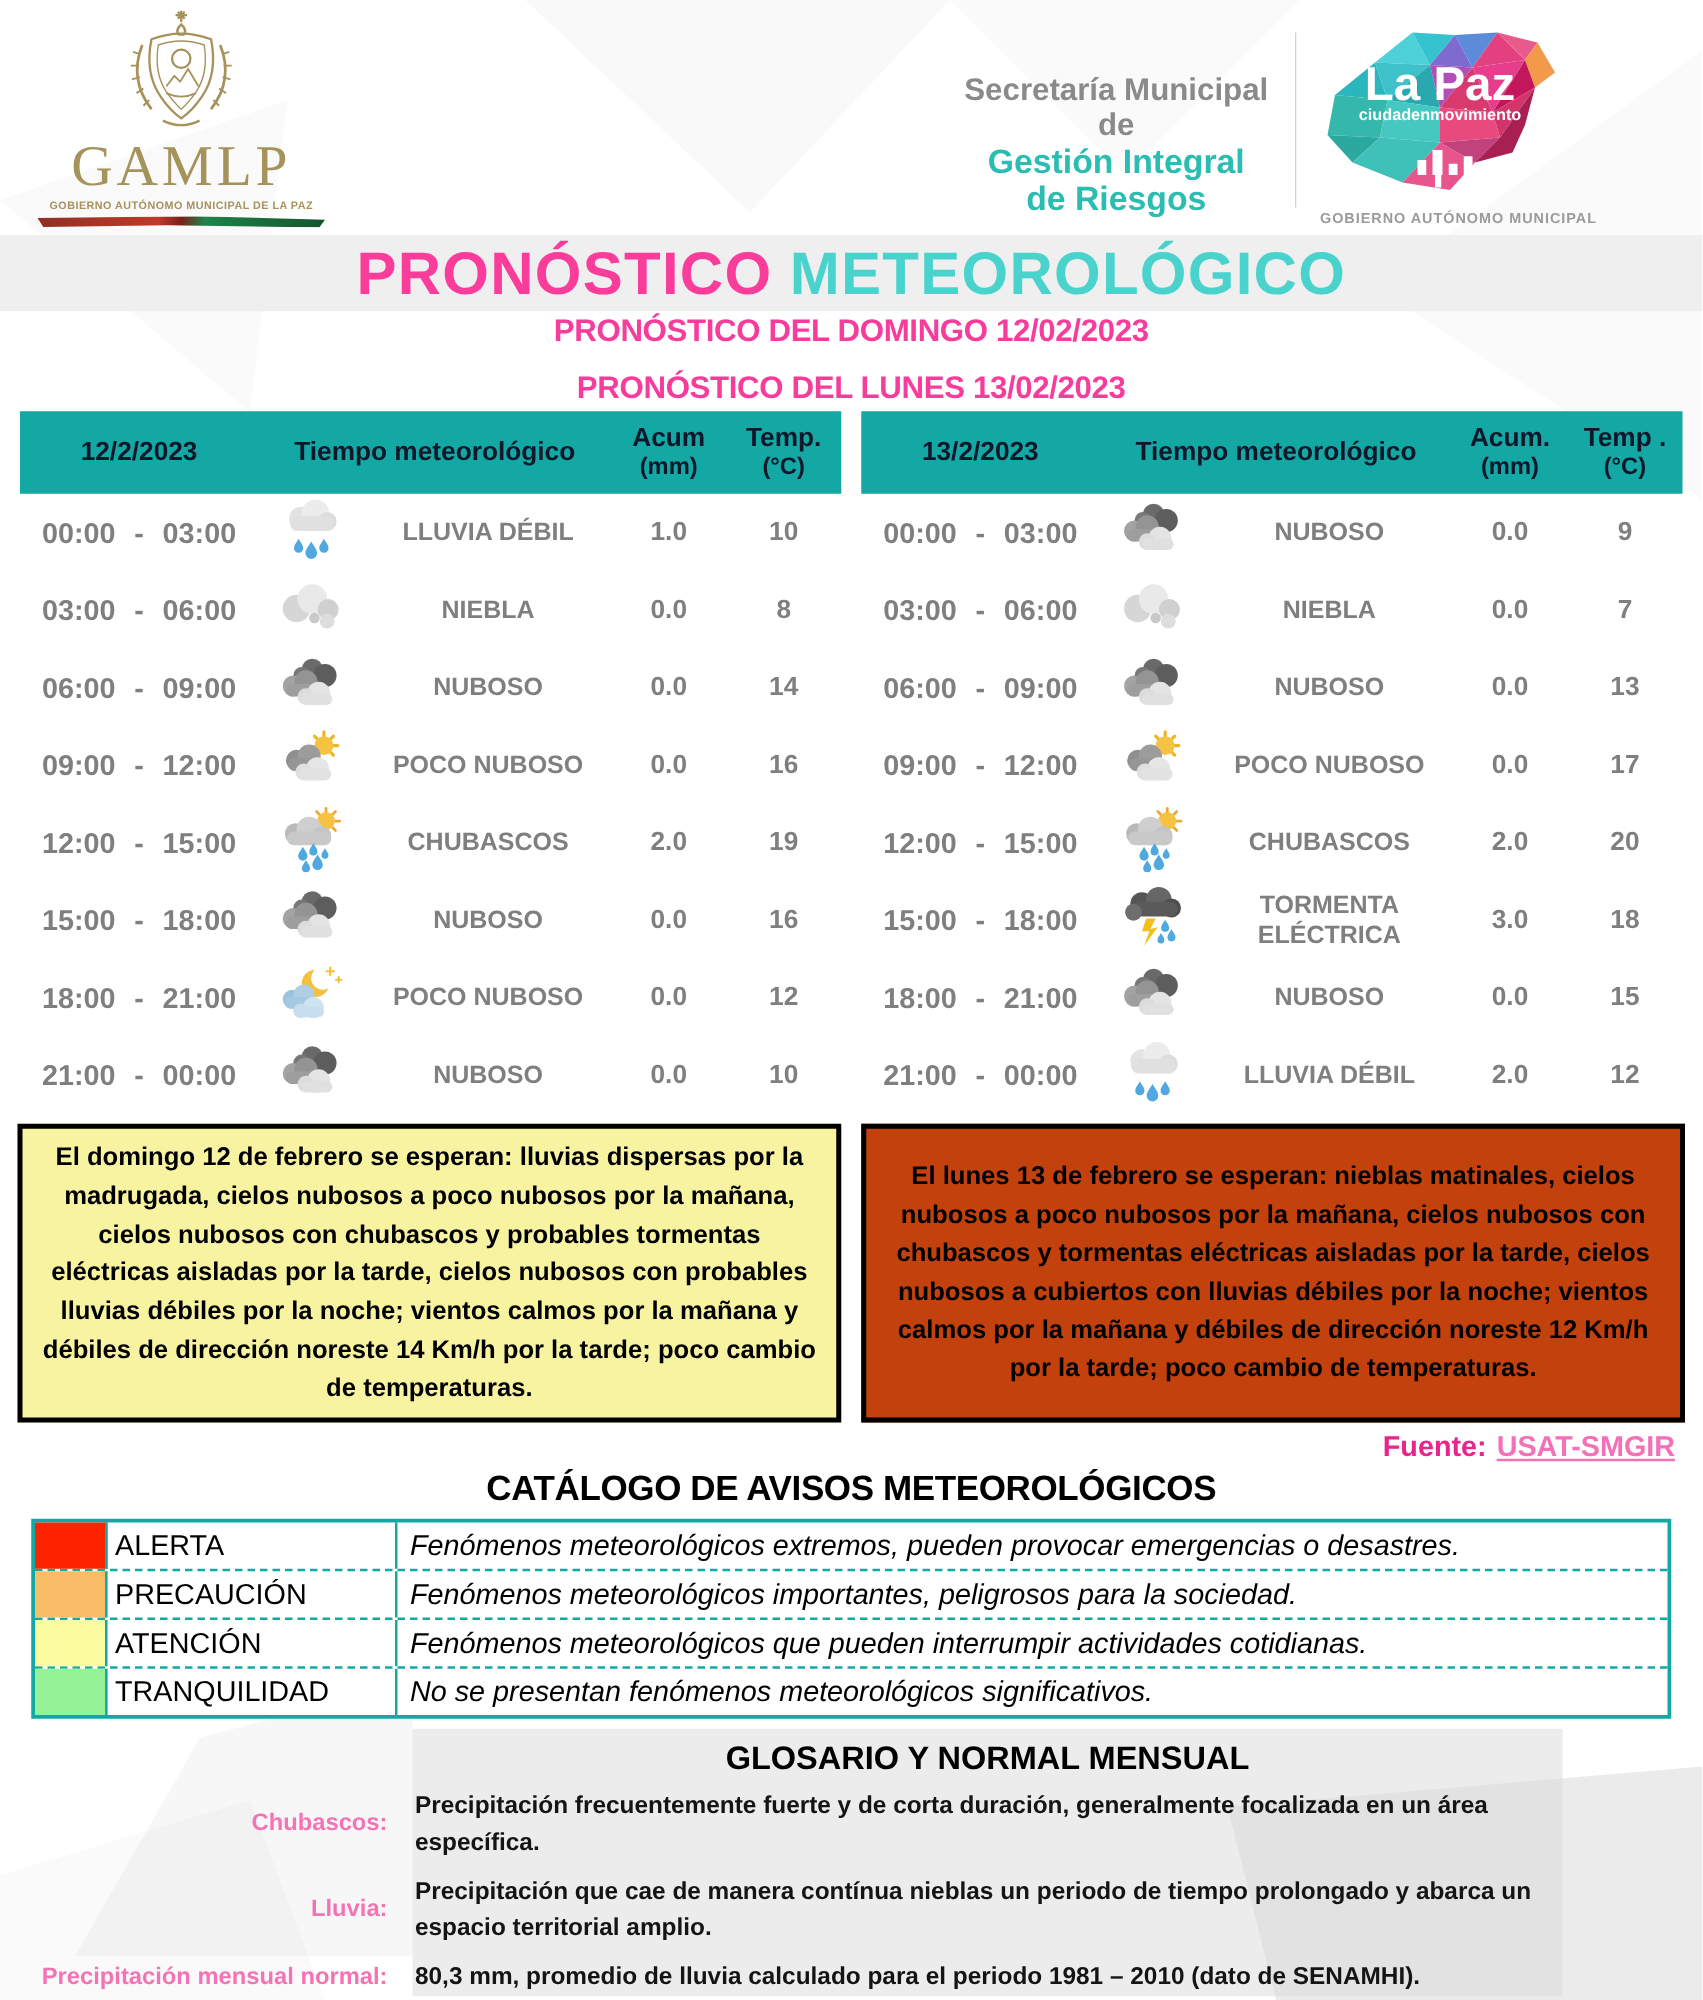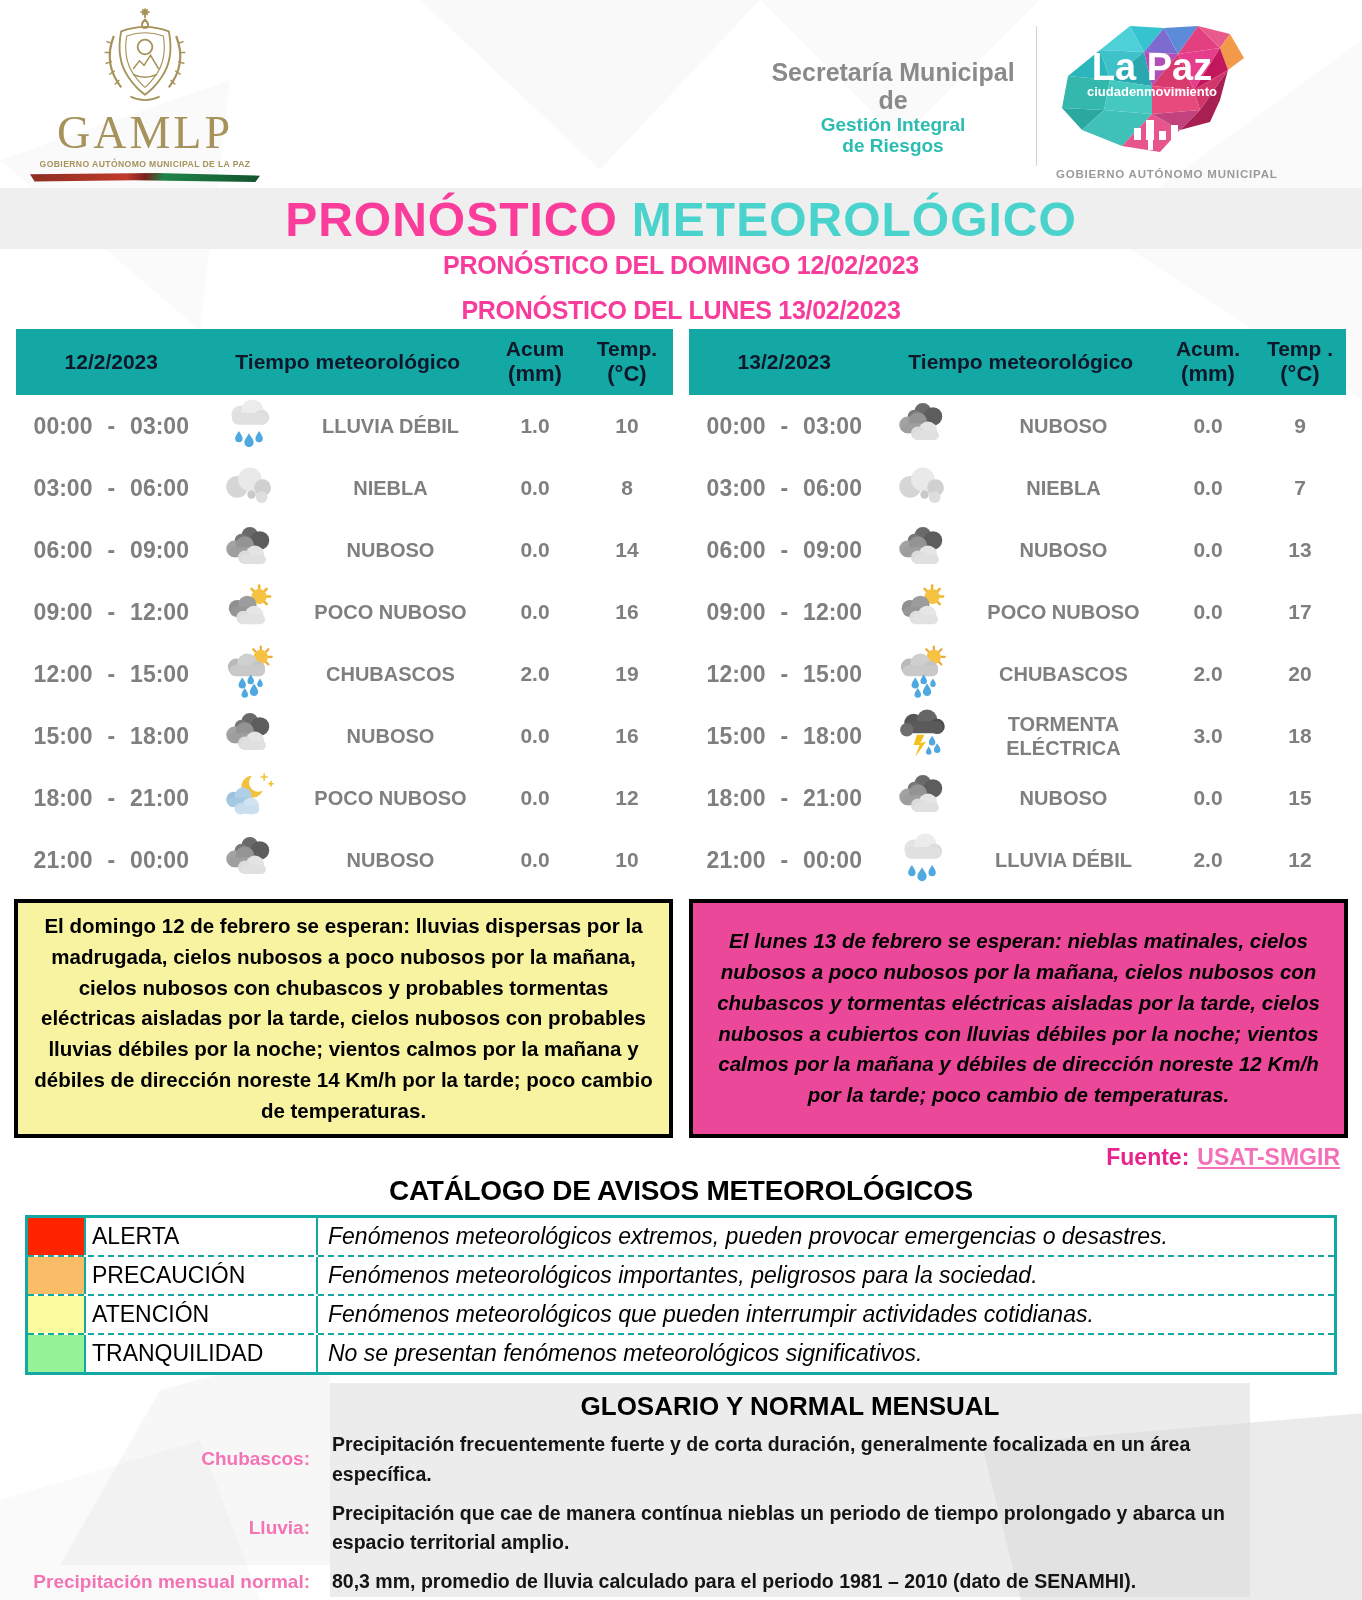--- a/index.html
+++ b/index.html
@@ -12,56 +12,56 @@
   header{position:relative;height:188px;}
   .gamlp{position:absolute;left:30px;top:6px;width:230px;text-align:center;color:#A6925B;}
   .gamlp-crest{display:block;margin:0 auto;}
   .gamlp-word{font-family:"Liberation Serif",serif;font-size:46px;line-height:1;letter-spacing:3px;color:#A6925B;}
   .gamlp-caption{font-size:8.6px;letter-spacing:.4px;margin-top:3px;color:#A6925B;font-weight:700;}
   .gamlp-ribbon{height:9px;margin-top:4px;
      background:linear-gradient(100deg,#8e2f24 0%,#c0392b 42%,#7a1f1a 50%,#1e8449 58%,#14532d 100%);
      clip-path:polygon(0 15%,55% 0,100% 30%,98% 100%,45% 80%,2% 95%);}
   .secretaria{position:absolute;left:758px;top:58px;width:270px;text-align:center;line-height:1.12;}
   .secretaria-l1{color:#8a8a8a;font-size:25px;font-weight:600;}
-  .secretaria-l2{color:#2BBDB1;font-size:19px;font-weight:800;}
+  .secretaria-l2{color:#2BBDB1;font-size:27px;font-weight:800;}
   .header-divider{position:absolute;left:1036px;top:26px;width:1px;height:140px;background:#d2d2d2;}
   .lapaz{position:absolute;left:1052px;top:14px;width:210px;}
   .lapaz-caption{font-size:11.5px;color:#9a9a9a;font-weight:700;letter-spacing:.8px;margin-top:2px;text-align:left;padding-left:4px;white-space:nowrap;}
 
   
   .title-strip{background:#efefef;text-align:center;padding:4px 0 2px;}
   .title-strip span{font-size:48px;font-weight:800;letter-spacing:1px;}
   .title-part1{color:#FA3C9B;margin-right:14px;}
   .title-part2{color:#49D3CC;}
   .report-subtitle{text-align:center;font-size:25px;font-weight:700;color:#0d0d0d;padding:5px 0 4px;letter-spacing:-.3px;}
   .day-headings{display:flex;gap:16px;margin:2px 16px 4px;flex-direction:column;}
   .day-heading{flex:1;text-align:center;color:#F73C9C;font-weight:700;font-size:25px;letter-spacing:-.3px;}
 
   
   .tables{display:flex;gap:16px;margin:0 16px;}
   .ftable{flex:1;min-width:0;}
   .ftable-header{display:grid;grid-template-columns:29% 43% 14% 14%;align-items:center;
      background:#14A8A4;color:#0f172a;font-weight:700;height:66px;}
   .hcell{text-align:center;font-size:21px;line-height:1.15;}
-  .hcell .sub{font-size:22px;font-weight:700;}
+  .hcell .sub{font-size:19px;font-weight:700;}
   .trow{display:grid;grid-template-columns:29% 13% 30% 14% 14%;align-items:center;height:62px;
      color:#7f7f7f;font-weight:700;}
   .time-cell{display:flex;justify-content:center;gap:15px;font-size:23px;}
   .icon-cell{display:flex;justify-content:center;align-items:center;}
   .icon-cell svg{width:54px;height:54px;}
   .cond-cell{text-align:center;font-size:20px;line-height:1.2;padding:0 4px;}
   .num-cell{text-align:center;font-size:21px;}
 
   
   .summaries{display:flex;gap:16px;margin:8px 14px 0;align-items:stretch;}
   .summary-box{flex:1;border:4px solid #000;display:flex;align-items:center;}
   .summary-box p{margin:0;padding:8px 12px;text-align:center;font-weight:700;font-size:20.5px;
      line-height:1.5;color:#000;width:100%;}
   .summary-0{background:#F7F3A1;}
-  .summary-1{background:#ec4899;font-style:italic;}
+  .summary-1{background:#c2410c;}
   .fuente{text-align:right;margin:6px 22px 0;font-size:23px;font-weight:700;}
   .fuente-label{color:#E9248C;}
   .fuente-value{color:#F470B8;margin-left:8px;text-decoration:underline;}
 
   
   .catalog-title{text-align:center;font-size:28px;font-weight:700;color:#000;margin:4px 0 8px;letter-spacing:-.3px;}
   .catalog-table{margin:0 25px;border:3px solid #14A8A4;background:#fff;text-align:right;}
   .catalog-row{display:grid;grid-template-columns:58px 232px 1fr;min-height:37px;}
   .catalog-row + .catalog-row{border-top:2px dashed #14A8A4;}
   .swatch{border-right:2px solid #14A8A4;}

